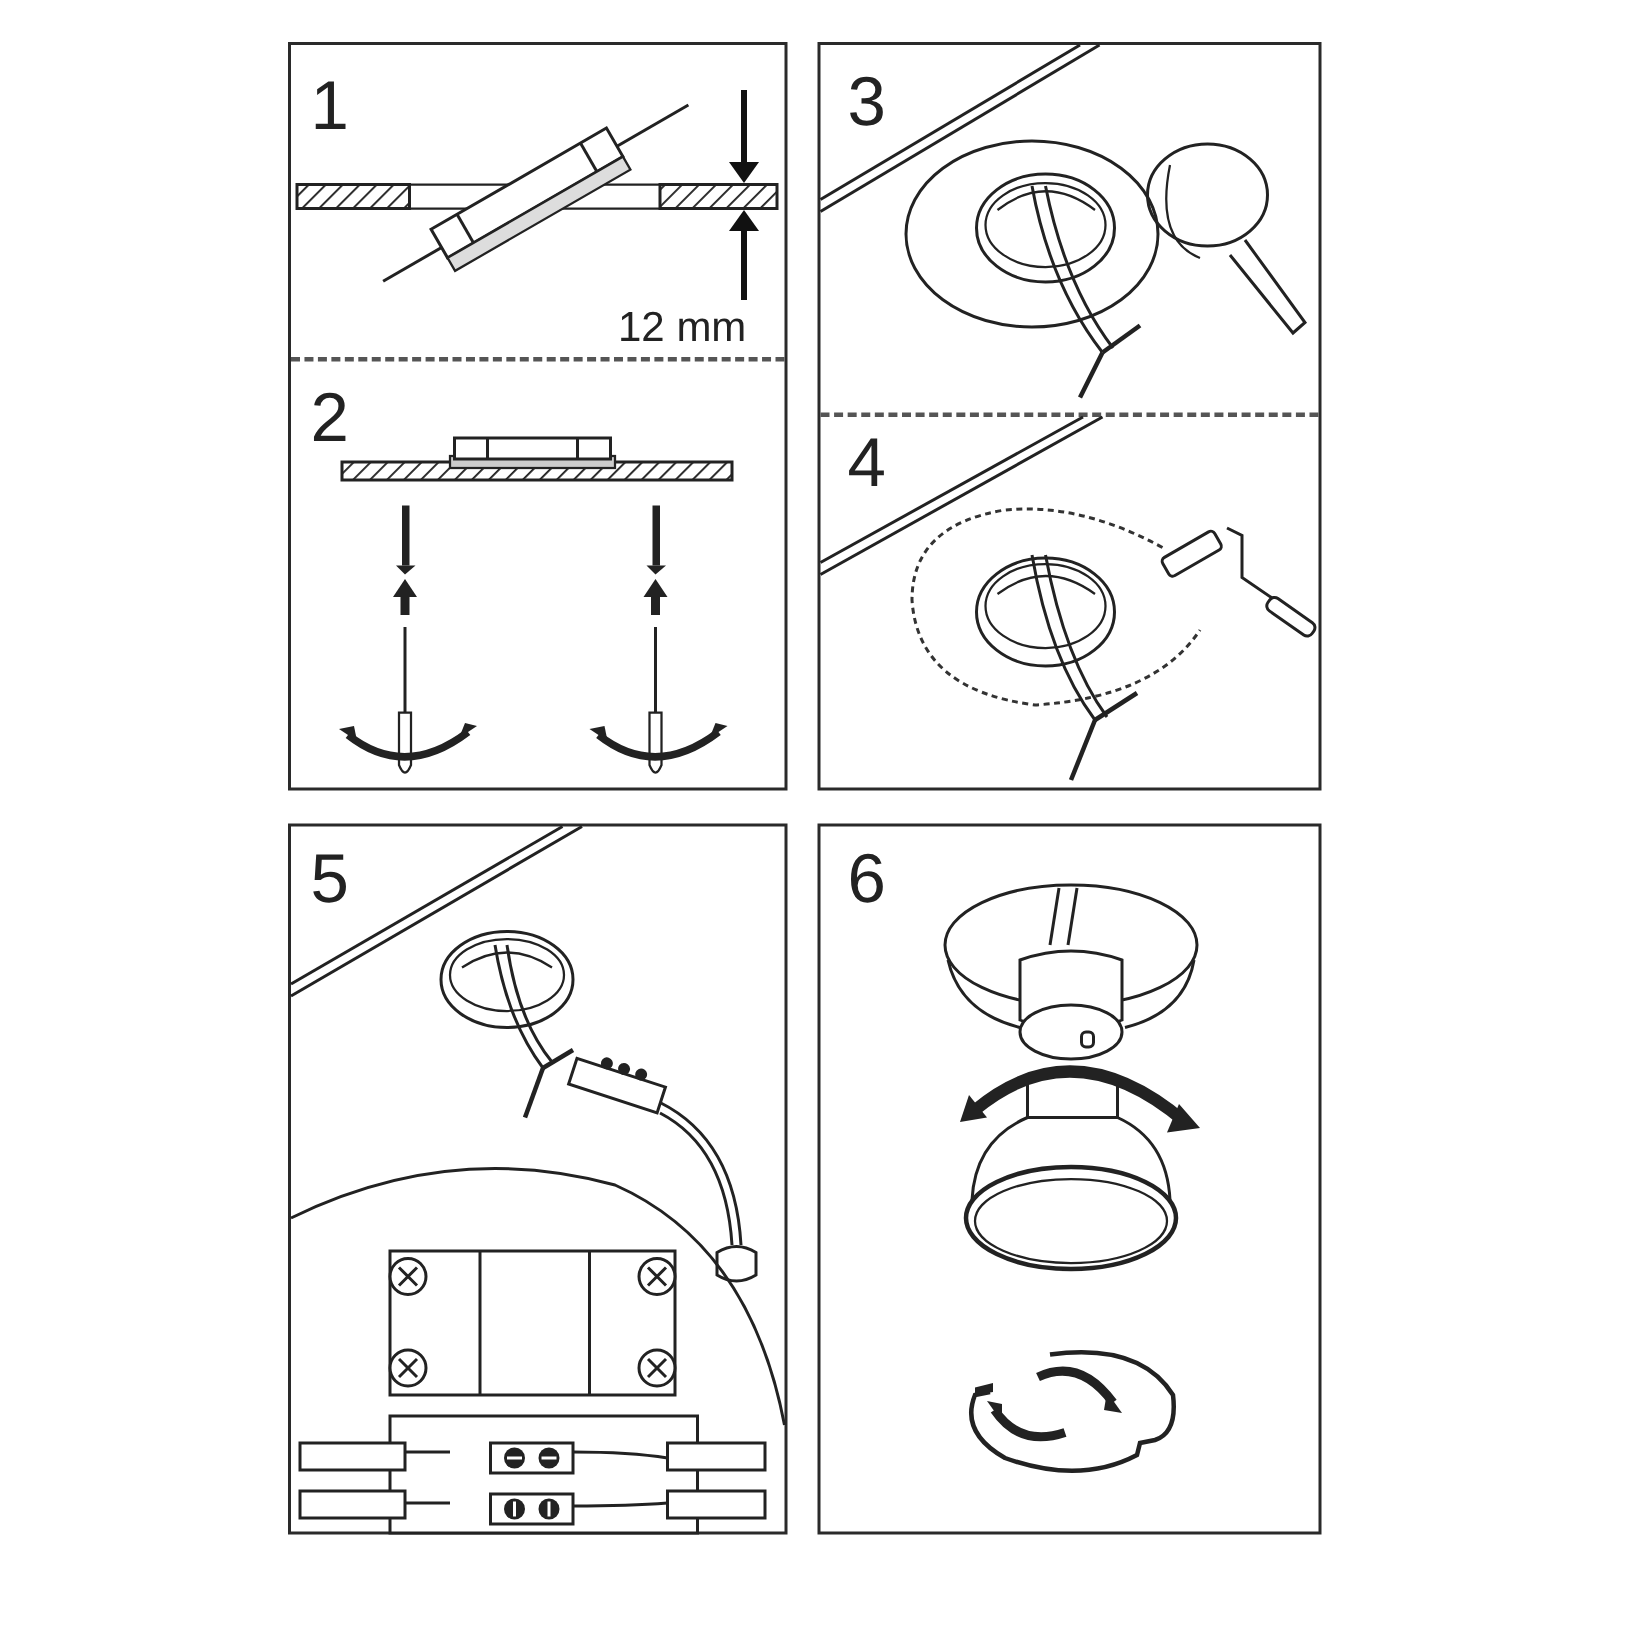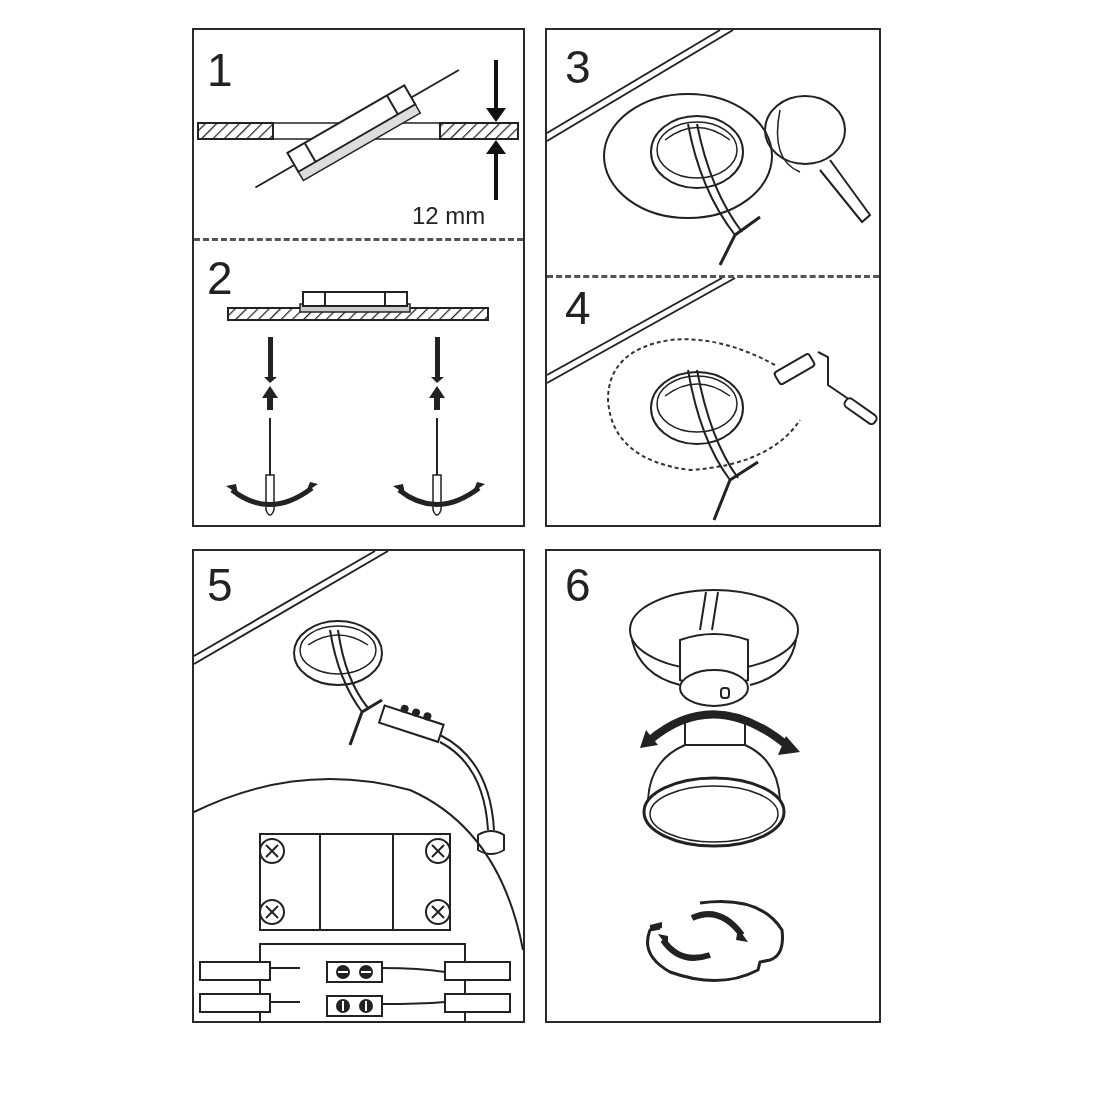--- a/index.html
+++ b/index.html
@@ -1,19 +1,19 @@
 <!DOCTYPE html>
 <html><head>
 <meta charset="utf-8">
 <style>
   html, body { margin: 0; padding: 0; background: #ffffff; }
   body { width: 1100px; height: 1100px; position: relative; overflow: hidden; font-family: "Liberation Sans", sans-serif; }
   .panel { position: absolute; border: 2px solid #2a2a2a; box-sizing: border-box; background: #fff; }
   .step-num { position: absolute; font-family: "Liberation Sans", sans-serif; font-size: 46px; color: #222; line-height: 1; }
-  .dim-label { position: absolute; font-family: "Liberation Sans", sans-serif; font-size: 24px; color: #222; line-height: 1; text-align: center; }
+  .dim-label { position: absolute; font-family: "Liberation Sans", sans-serif; font-size: 28px; color: #222; line-height: 1; text-align: center; }
   .term-label { position: absolute; font-family: "Liberation Sans", sans-serif; font-size: 17px; font-weight: bold; color: #222; line-height: 1; }
   svg { position: absolute; left: 0; top: 0; overflow: visible; }
   .dash { position: absolute; height: 0; border-top: 3px dashed #555; }
 </style>
 </head>
 <body>
 
 <div class="panel" style="left:192px; top:28px; width:333px; height:499px;"></div>
 <div class="dash" style="left:194px; top:238px; width:329px;"></div>
 

